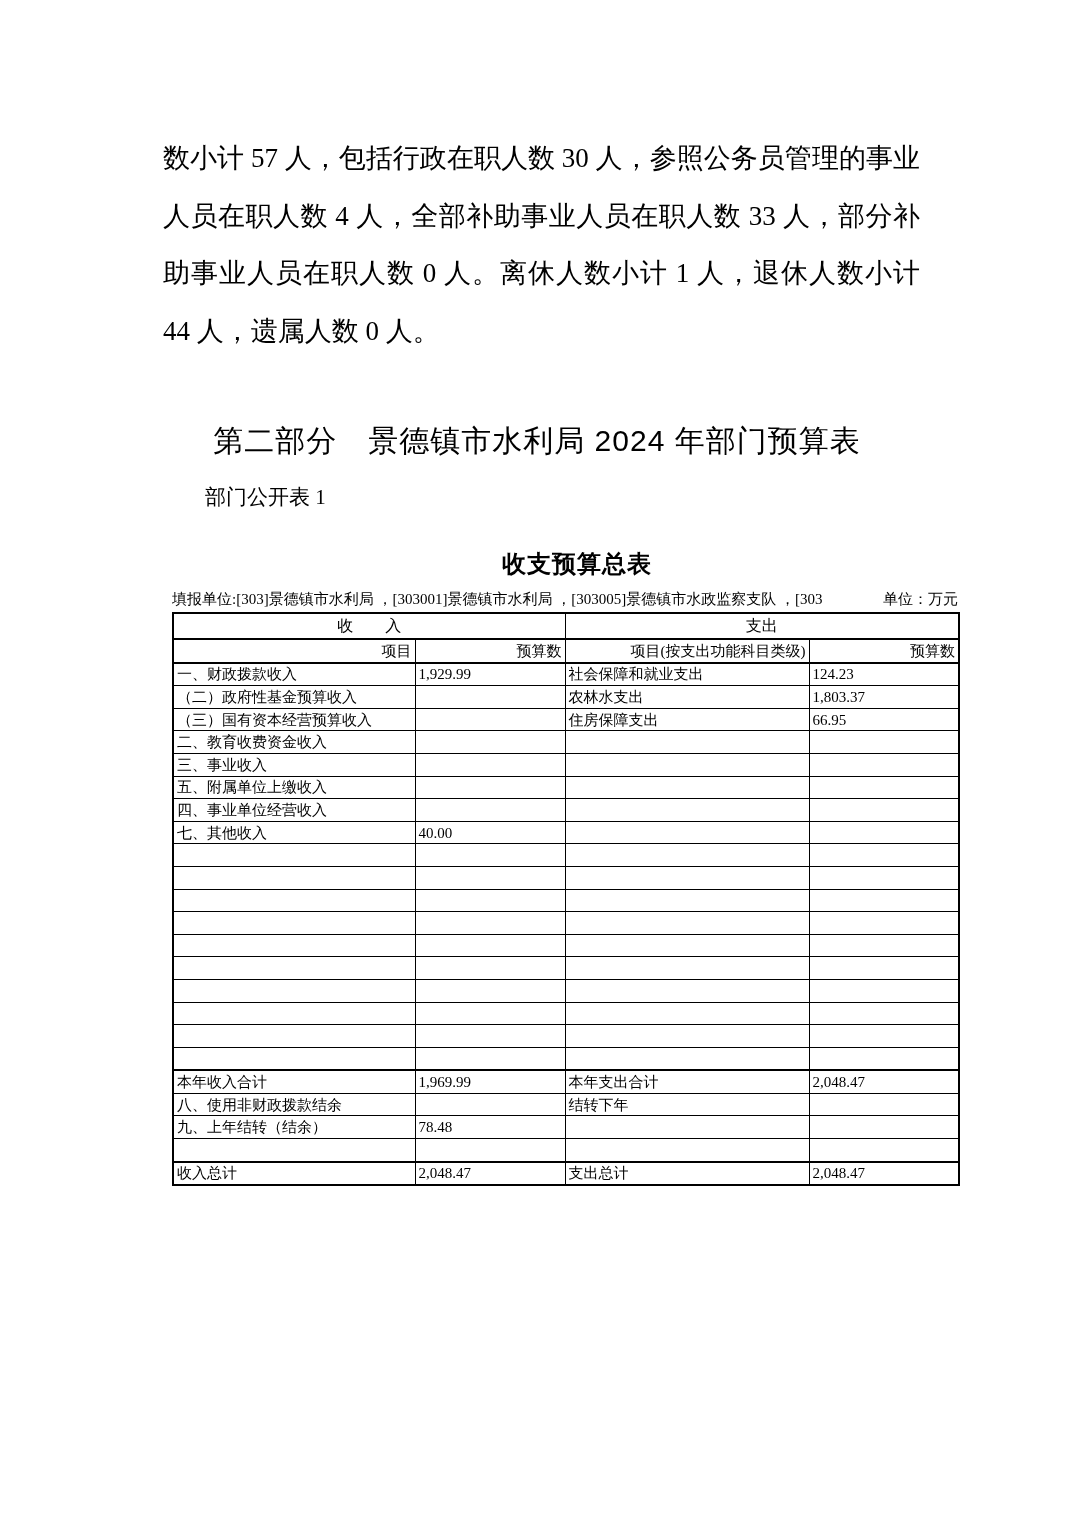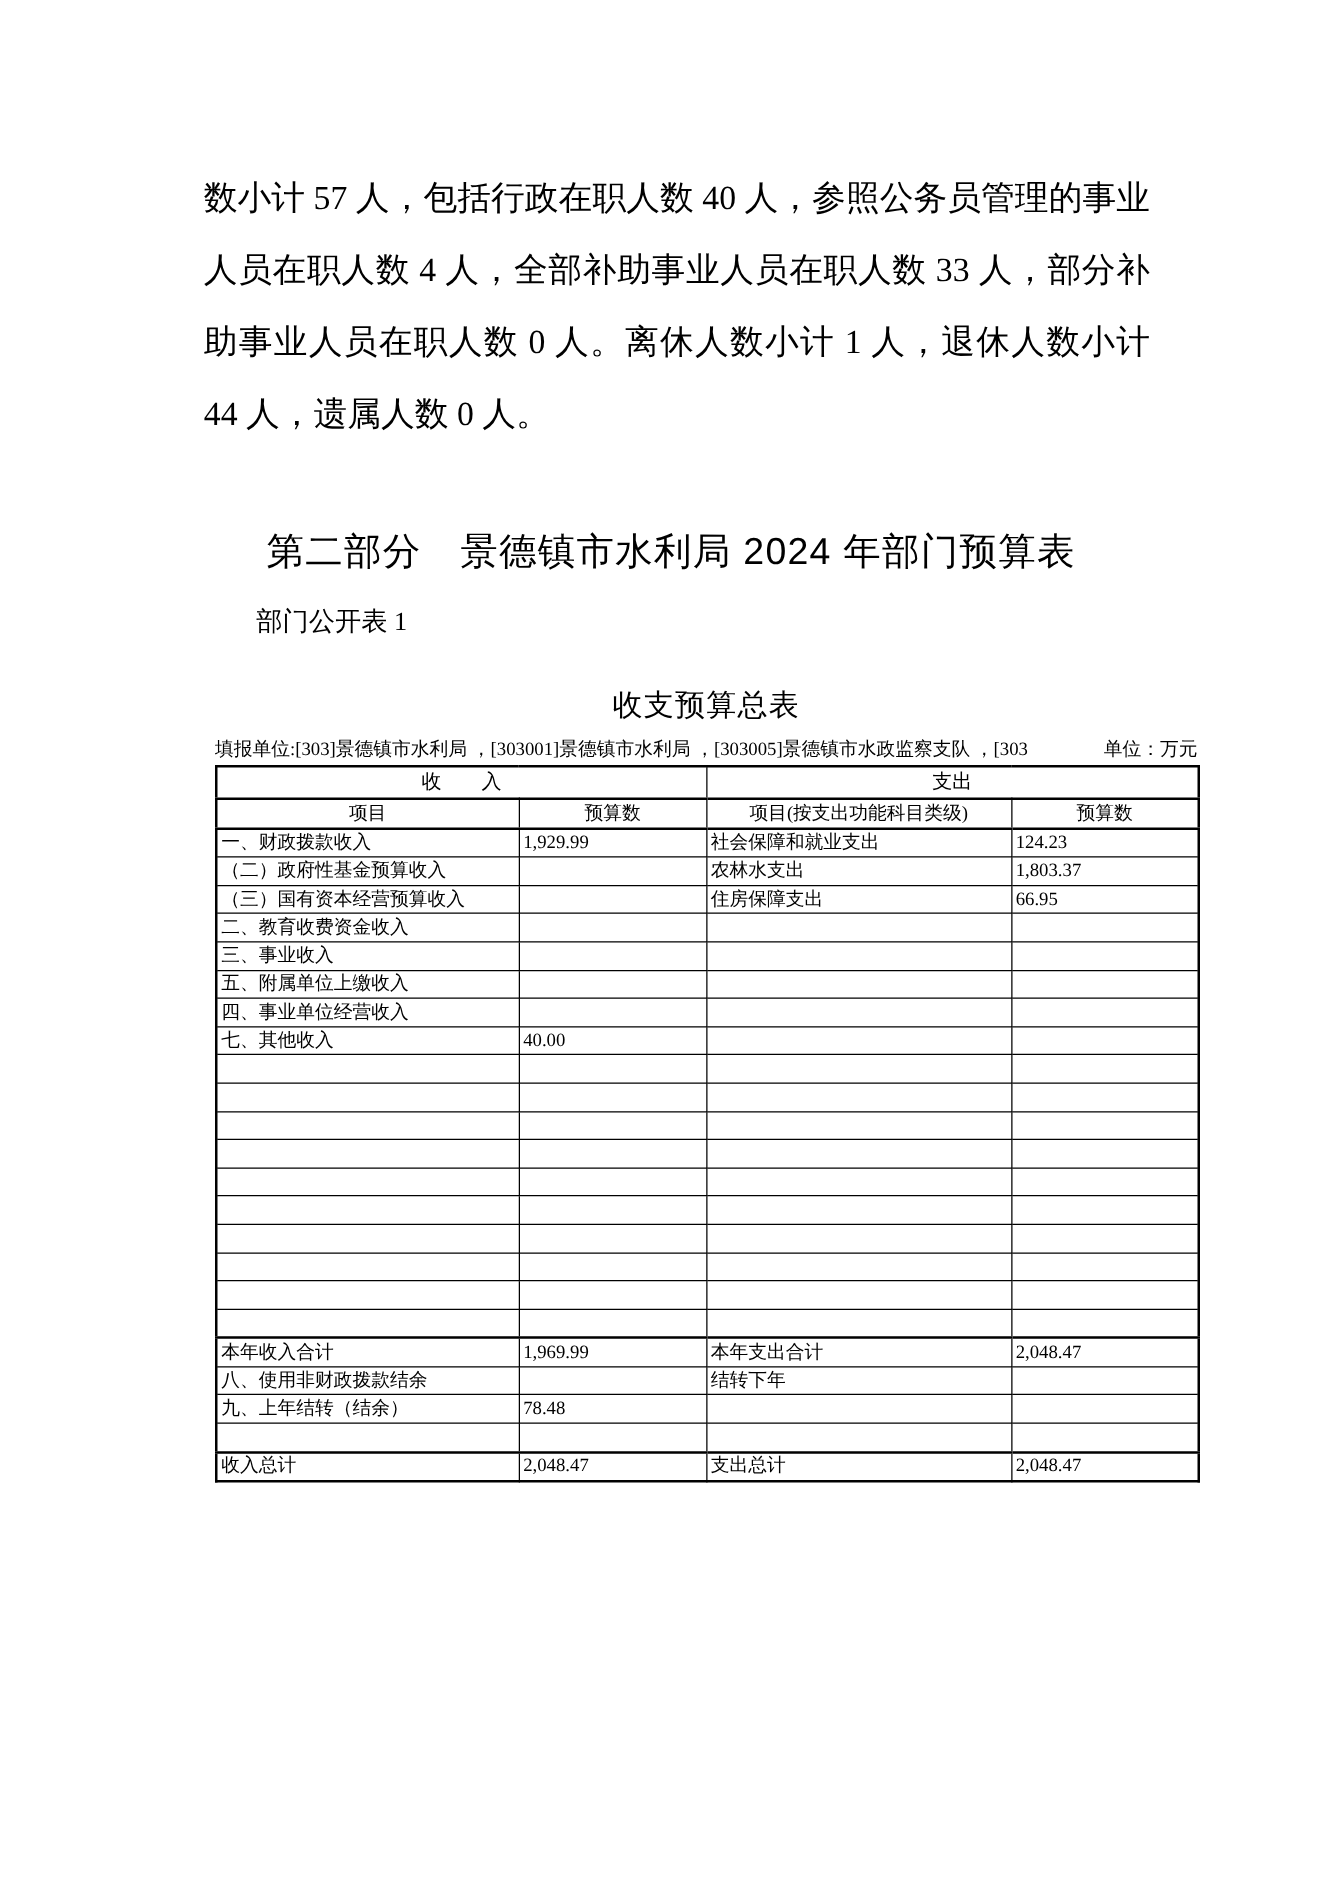--- a/index.html
+++ b/index.html
@@ -21,22 +21,22 @@
     position:absolute; left:0; top:421px; width:1074px;
     text-align:center;
     font-family:"Liberation Sans","DejaVu Sans",sans-serif;
     font-weight:normal; font-size:30px; letter-spacing:1px;
   }
   .table-label {
     position:absolute; left:205px; top:483px;
     font-size:21px;
   }
   .table-title {
-    position:absolute; left:172px; top:548px; width:786px;
-    text-align:center; font-size:24px; font-weight:normal; letter-spacing:1px;
+    position:absolute; left:184px; top:548px; width:786px;
+    text-align:center; font-size:24px; font-weight:bold; letter-spacing:1px;
   }
   .meta-row {
     position:absolute; left:172px; top:589px; width:786px; height:20px;
     font-size:15px; display:flex; justify-content:space-between; align-items:flex-end;
   }
   .filing-unit { white-space:nowrap; overflow:hidden; max-width:650px; }
   .unit-note { white-space:nowrap; }
   table.budget {
     position:absolute; left:172px; top:612px; width:786px;
     border-collapse:collapse; table-layout:fixed;
@@ -50,33 +50,33 @@
     line-height:20px;
     font-weight:normal;
     overflow:hidden; white-space:nowrap;
     text-align:left;
   }
   tr.group-row th {
     height:24px; text-align:center; font-size:16px;
     border-bottom:2px solid #000;
   }
   tr.colhead-row th {
-    text-align:center;
+    text-align:right;
     border-bottom:2px solid #000;
   }
   td.num { text-align:right; }
   td.ctr { text-align:center; }
   td.sub { padding-left:24px; }
   tr.thick td { border-top:2px solid #000; }
 </style>
 </head>
 <body>
 
 <div class="paragraph">
-  <div class="p-line just">数小计 57 人，包括行政在职人数 40 人，参照公务员管理的事业</div>
+  <div class="p-line just">数小计 57 人，包括行政在职人数 30 人，参照公务员管理的事业</div>
   <div class="p-line just">人员在职人数 4 人，全部补助事业人员在职人数 33 人，部分补</div>
   <div class="p-line just">助事业人员在职人数 0 人。离休人数小计 1 人，退休人数小计</div>
   <div class="p-line">44 人，遗属人数 0 人。</div>
 </div>
 
 <div class="section-heading">第二部分　景德镇市水利局 2024 年部门预算表</div>
 
 <div class="table-label">部门公开表 1</div>
 
 <div class="table-title">收支预算总表</div>

